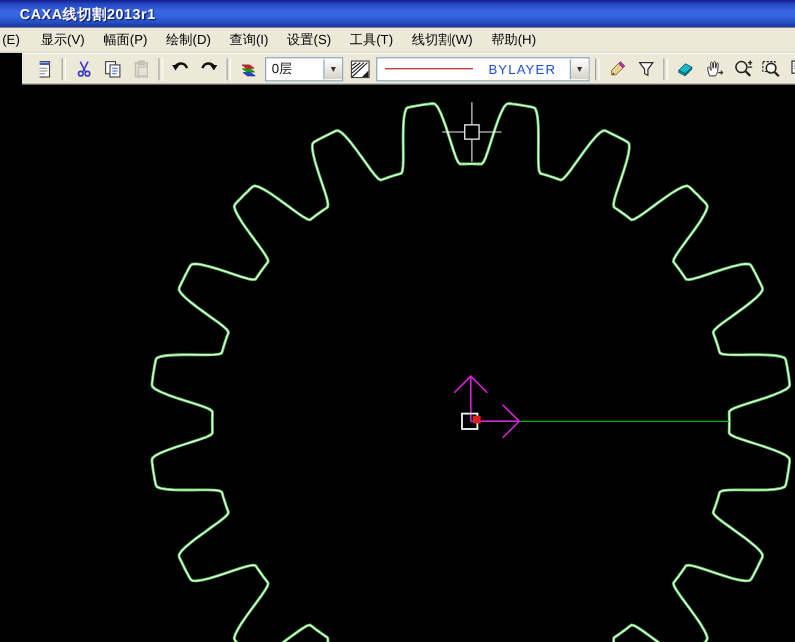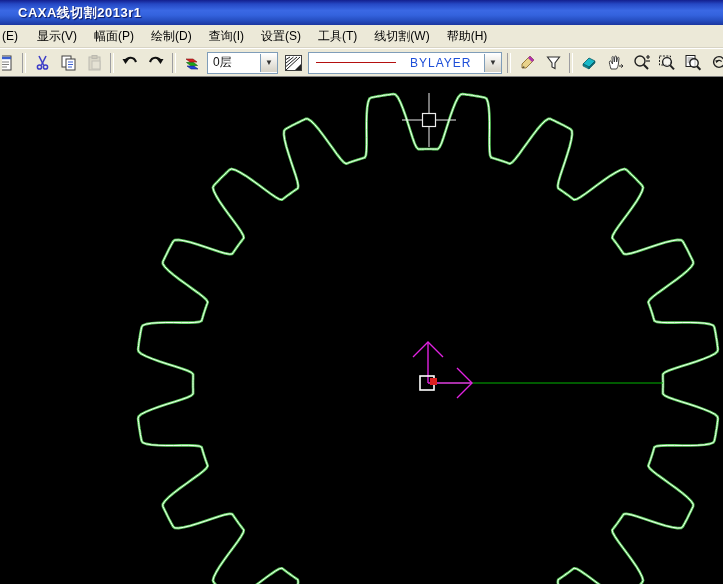--- a/index.html
+++ b/index.html
@@ -27,21 +27,22 @@
   .menu-item{padding:2px 6px;margin-right:5px;white-space:nowrap;cursor:default;}
   .menu-item:first-child{padding-left:2px;margin-right:7px;}
 
   
   .toolbar{
     height:27px;flex:0 0 27px;background:#ece9d8;
     display:flex;align-items:center;
     border-top:1px solid #fff;
     border-bottom:1px solid #808080;
     box-shadow:0 1px 0 #404040;
-    padding-left:0;
+    padding-left:14px;
+    margin-left:20px;
   }
   .tbtn{
     width:22px;height:22px;flex:0 0 auto;display:flex;align-items:center;justify-content:center;
     margin:0 1px;border:1px solid transparent;
   }
   .tbtn.disabled{opacity:.45;}
   .tbtn svg{display:block;}
   .tsep{width:2px;height:20px;margin:0 3px;flex:0 0 auto;
     border-left:1px solid #9d9da1;border-right:1px solid #ffffff;}
   .partial-btn{width:15px;overflow:hidden;display:flex;align-items:center;flex:0 0 auto;}

